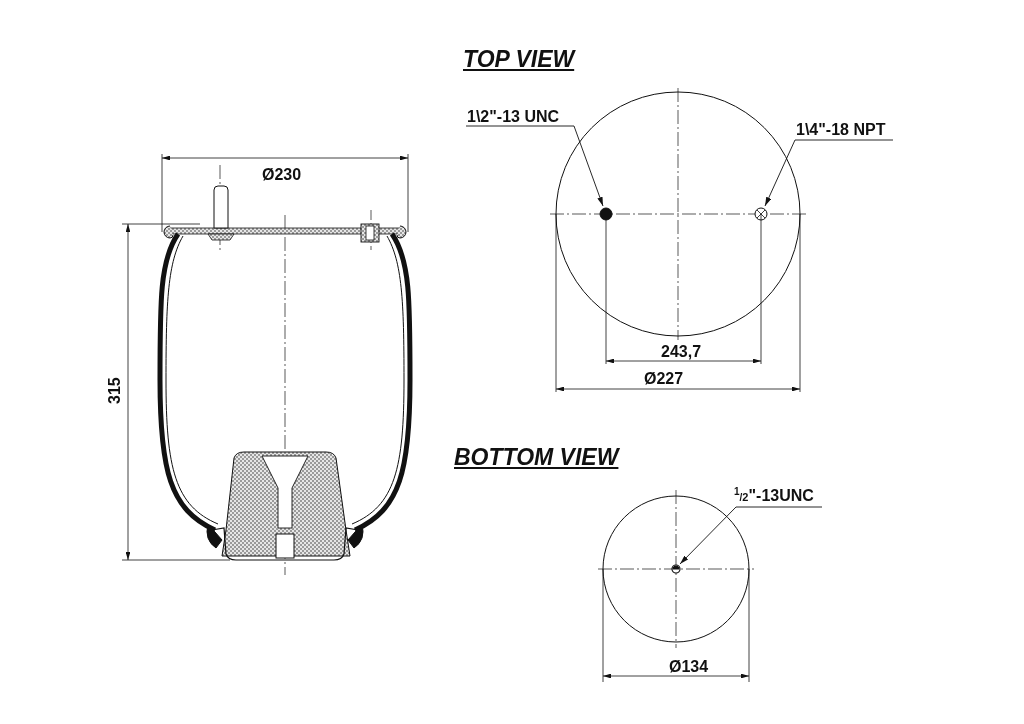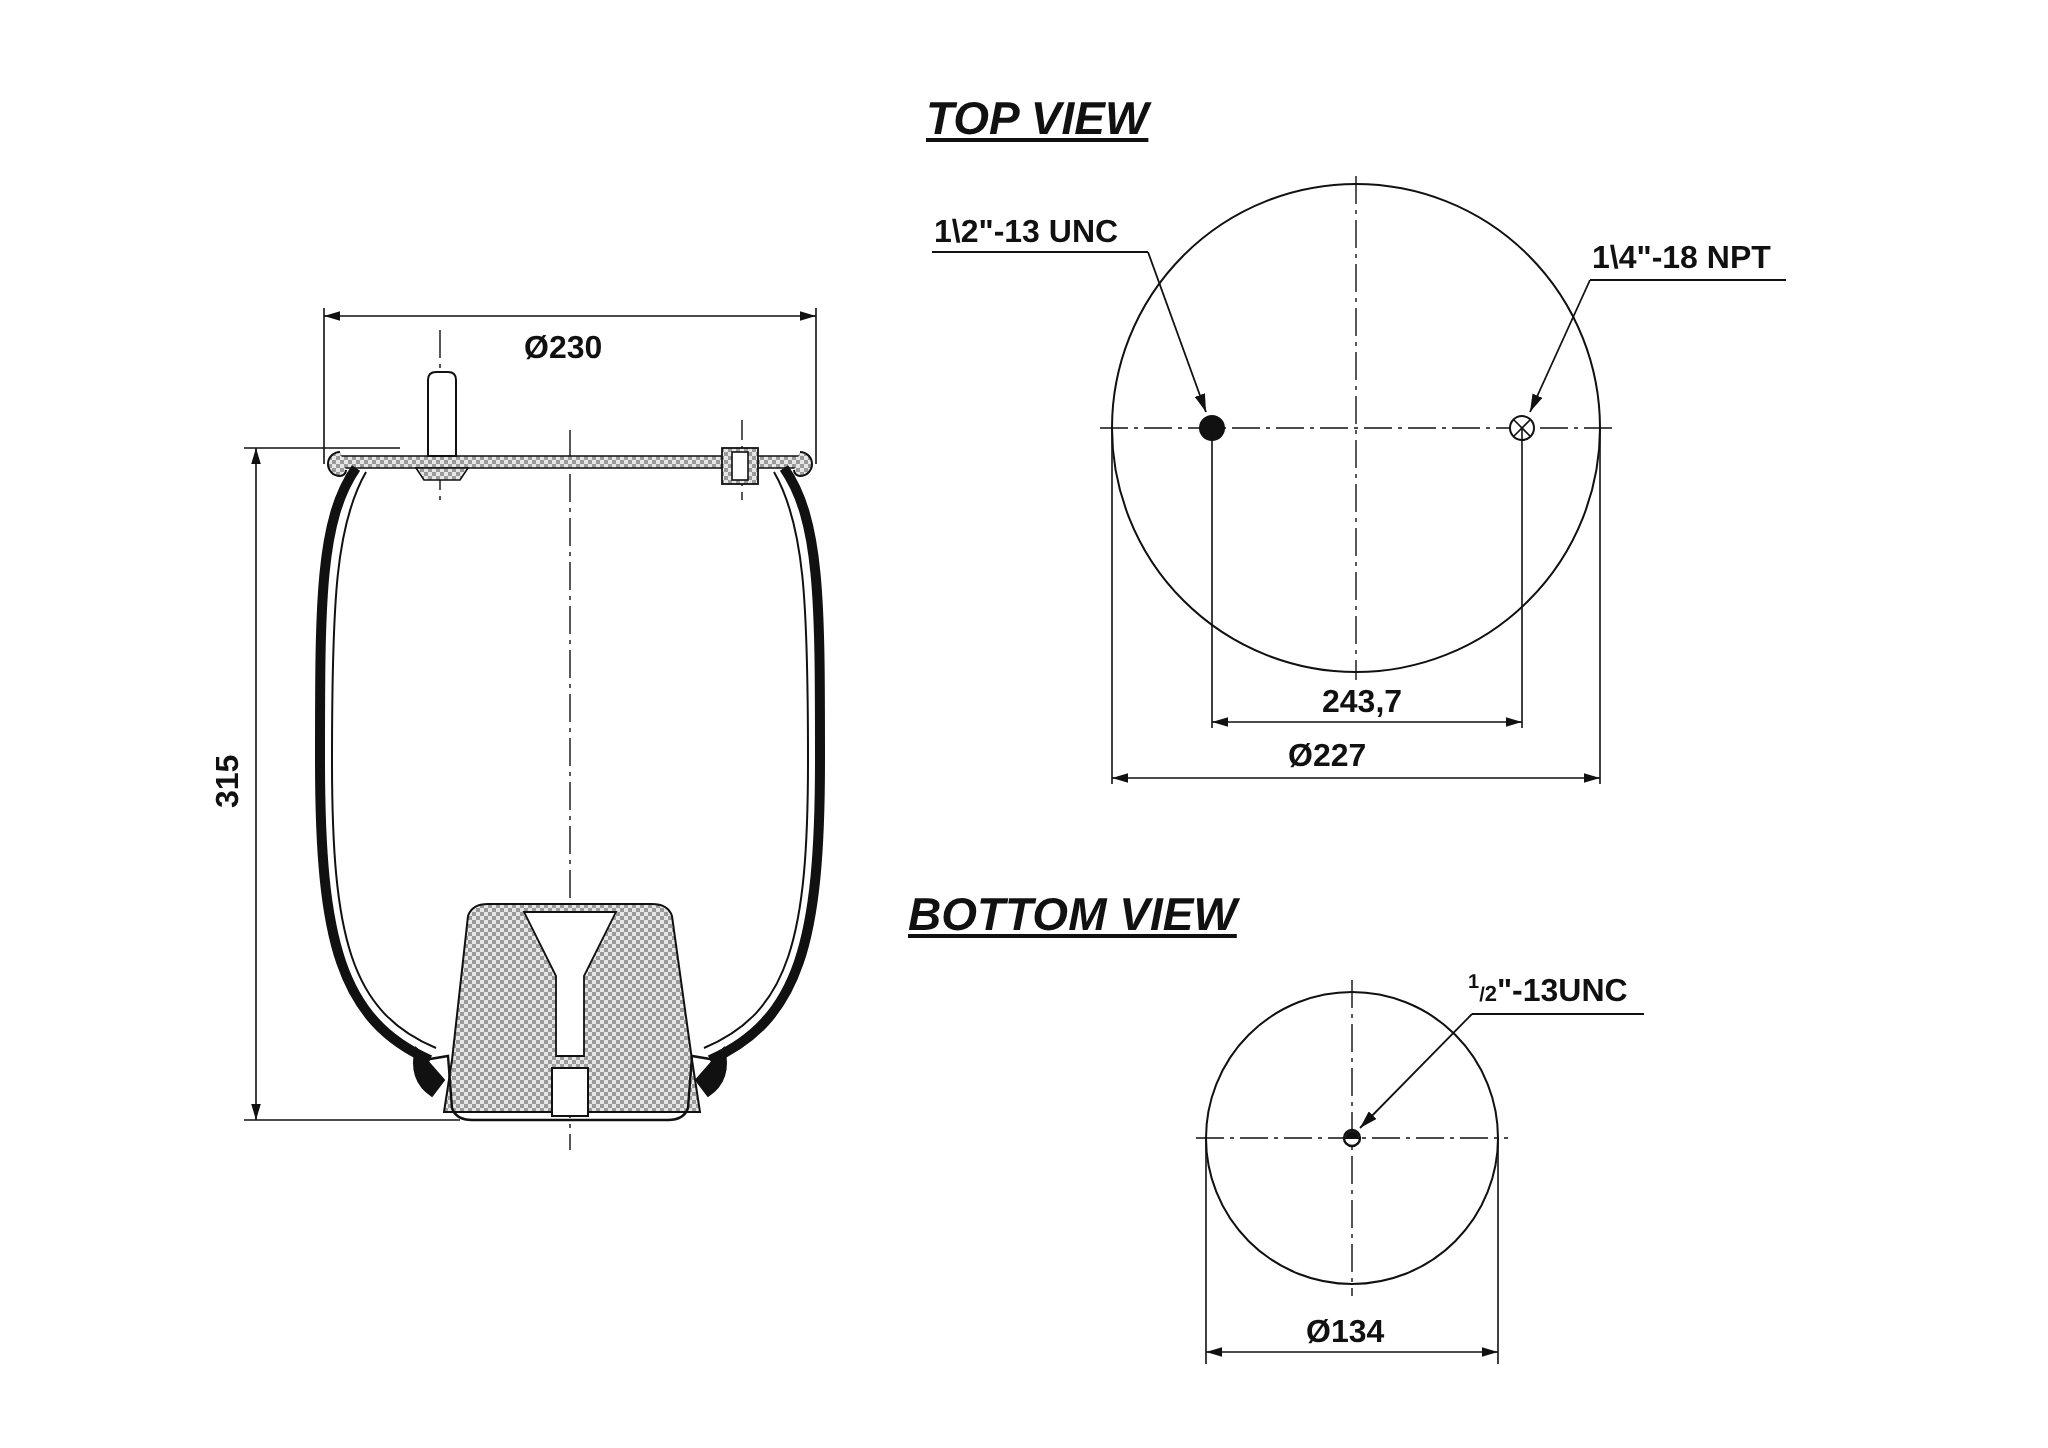--- a/index.html
+++ b/index.html
@@ -105,13 +105,13 @@
 <div class="lbl" style="left:106px;top:404px;transform:rotate(-90deg);transform-origin:0 0;">315</div>
 
 <div class="lbl" style="left:467px;top:108px;">1\2"-13 UNC</div>
 <div class="lbl" style="left:796px;top:121px;">1\4"-18 NPT</div>
 <div class="lbl" style="left:661px;top:343px;">243,7</div>
 <div class="lbl" style="left:644px;top:370px;">Ø227</div>
 
 <div class="lbl" style="left:734px;top:486px;">
   <sup style="font-size:10px;">1</sup><span style="font-size:10px;">/</span><span style="font-size:11px;">2</span><span>"-13UNC</span>
 </div>
-<div class="lbl" style="left:653px;top:658px;">Ø134</div>
+<div class="lbl" style="left:669px;top:658px;">Ø134</div>
 
 </body></html>

